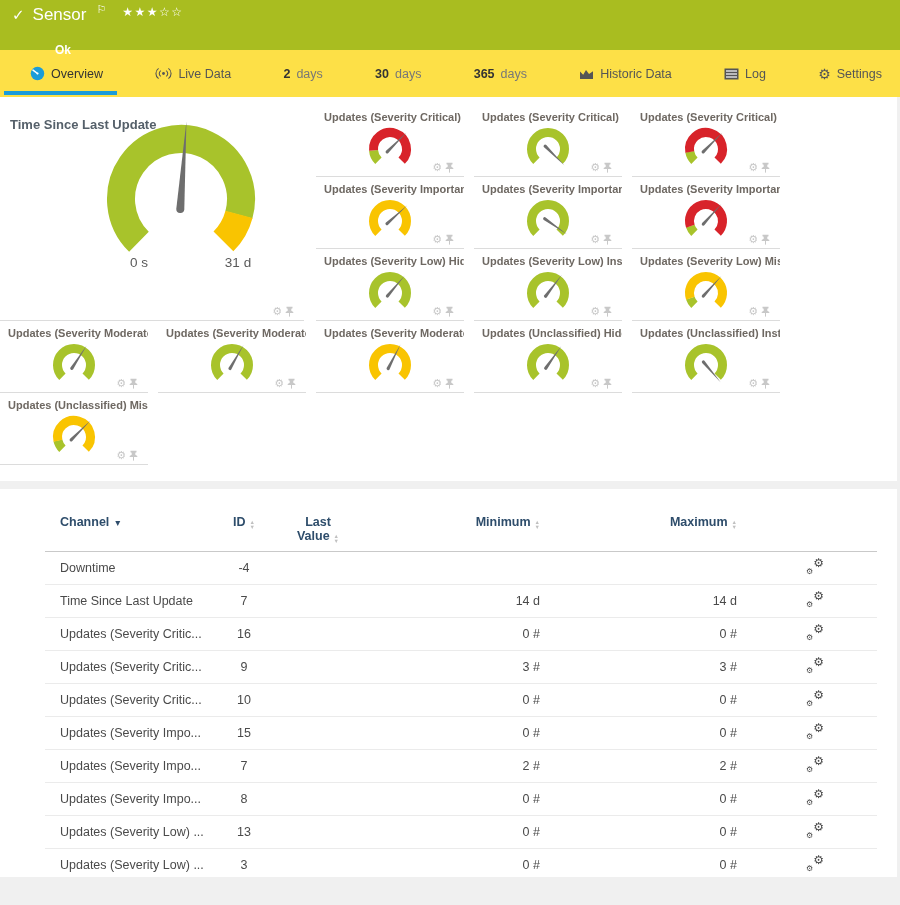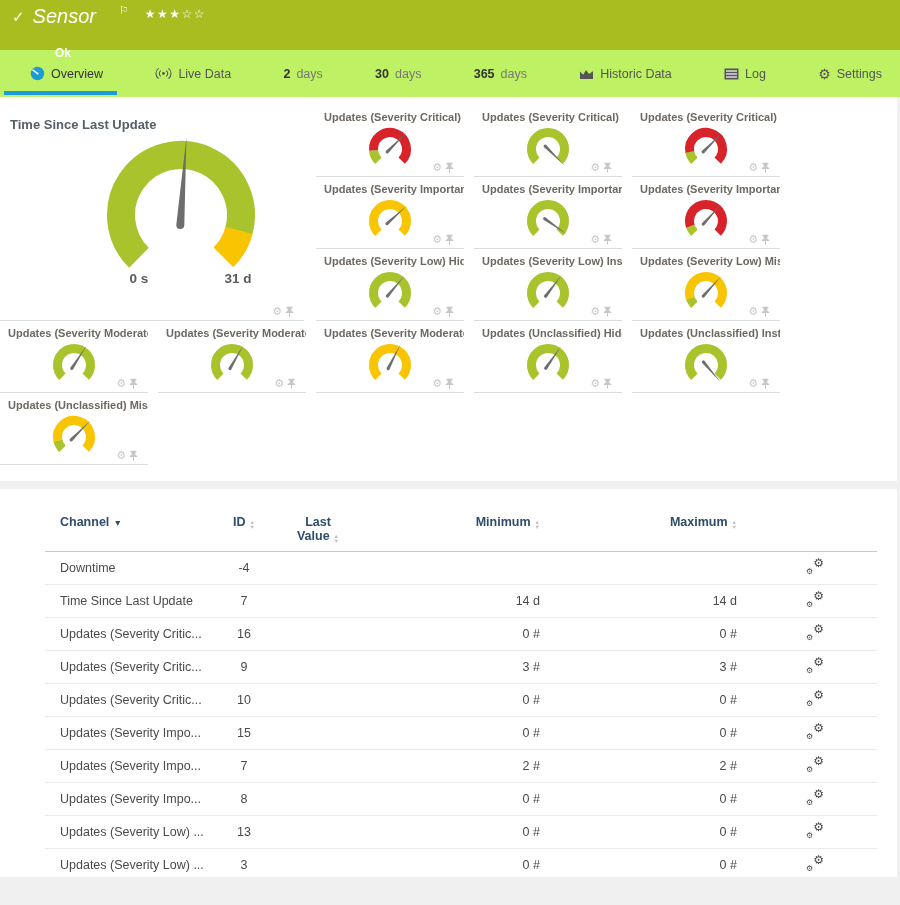--- a/index.html
+++ b/index.html
@@ -4,46 +4,46 @@
 <style>
   * { box-sizing: border-box; margin: 0; padding: 0; }
   html,body { width:900px; }
   body { font-family: "Liberation Sans","DejaVu Sans",sans-serif; background:#f0f0f0; }
   #app { position:relative; width:900px; height:905px; overflow:hidden; background:#f0f0f0; }
 
   
   .sensor-header { height:50px; background:#a9bd20; color:#fff; padding:5px 10px 0 10px; }
   .sh-line1 { display:flex; align-items:center; }
   .check-icon { font-size:15px; font-weight:bold; margin:0 8px 0 2px; }
-  .sensor-kind { font-style:italic; font-size:20px; margin-right:18px; }
+  .sensor-kind { font-size:17px; margin-right:5px; }
   .sensor-title { font-weight:bold; font-size:17px; }
   .flag-icon { font-size:11px; margin-left:5px; position:relative; top:-6px; }
   .stars { margin-left:16px; font-size:12px; letter-spacing:1.5px; position:relative; top:-3px; }
   .sh-line2 { margin-left:45px; margin-top:18px; font-size:12px; font-weight:bold; }
 
   
-  .tabbar { height:47px; background:#bef264; display:flex; align-items:center; padding:0 18px 0 30px; justify-content:space-between; }
+  .tabbar { height:47px; background:#fde047; display:flex; align-items:center; padding:0 18px 0 30px; justify-content:space-between; }
   .tab { position:relative; display:flex; align-items:center; gap:6px; height:47px; font-size:12.5px; color:#555; cursor:pointer; white-space:nowrap; }
   .tab .num { font-weight:bold; color:#333; }
   .tab .unit { color:#777; }
   .tab.active { color:#333; }
   .tab.active::after { content:""; position:absolute; left:-26px; right:-14px; bottom:2px; height:4px; background:#1b9cd9; }
   .tab-icon { display:inline-flex; align-items:center; color:#555; font-size:14px; line-height:1; }
 
   
   .panel { background:#fff; margin-right:3px; }
   .gauges-panel { padding:8px 0 16px 0; }
 
   .gauge-grid { display:grid; grid-template-columns:repeat(5,158px); grid-auto-rows:72px; }
   .tile { position:relative; border-bottom:1px solid #dcdcdc; margin-right:10px; overflow:hidden; }
   .tile-title { font-size:11px; font-weight:bold; color:#6e6862; padding:6px 2px 0 8px; white-space:nowrap; overflow:hidden; }
   .tile svg.small-gauge { display:block; margin:-1px auto 0 auto; }
   .tile-big { grid-column:1 / 3; grid-row:1 / 4; margin-right:12px; }
   .tile-big .tile-title { font-size:13px; color:#55606a; padding:12px 0 0 10px; }
-  .big-gauge-holder { position:absolute; top:18px; right:8px;font-weight:bold; }
+  .big-gauge-holder { position:absolute; top:2px; right:8px; }
   .mini-icons { position:absolute; right:10px; bottom:3px; display:flex; align-items:center; gap:3px; color:#c8c8c8; }
   .mini-gear { font-size:11px; line-height:1; font-family:"DejaVu Sans",sans-serif; cursor:pointer; }
 
   
   .table-panel { margin-top:8px; height:388px; padding:26px 20px 0 45px; overflow:hidden; }
   .thead-row, .trow { display:grid; grid-template-columns:175px 48px 100px 172px 197px 1fr; }
   .thead-row { color:#2e4d6b; font-weight:bold; font-size:12.5px; padding-bottom:8px; border-bottom:1px solid #c9c9c9; align-items:start; }
   .th { cursor:pointer; }
   .cell-channel { text-align:left; padding-left:15px; }
   .cell-id { text-align:center; }

